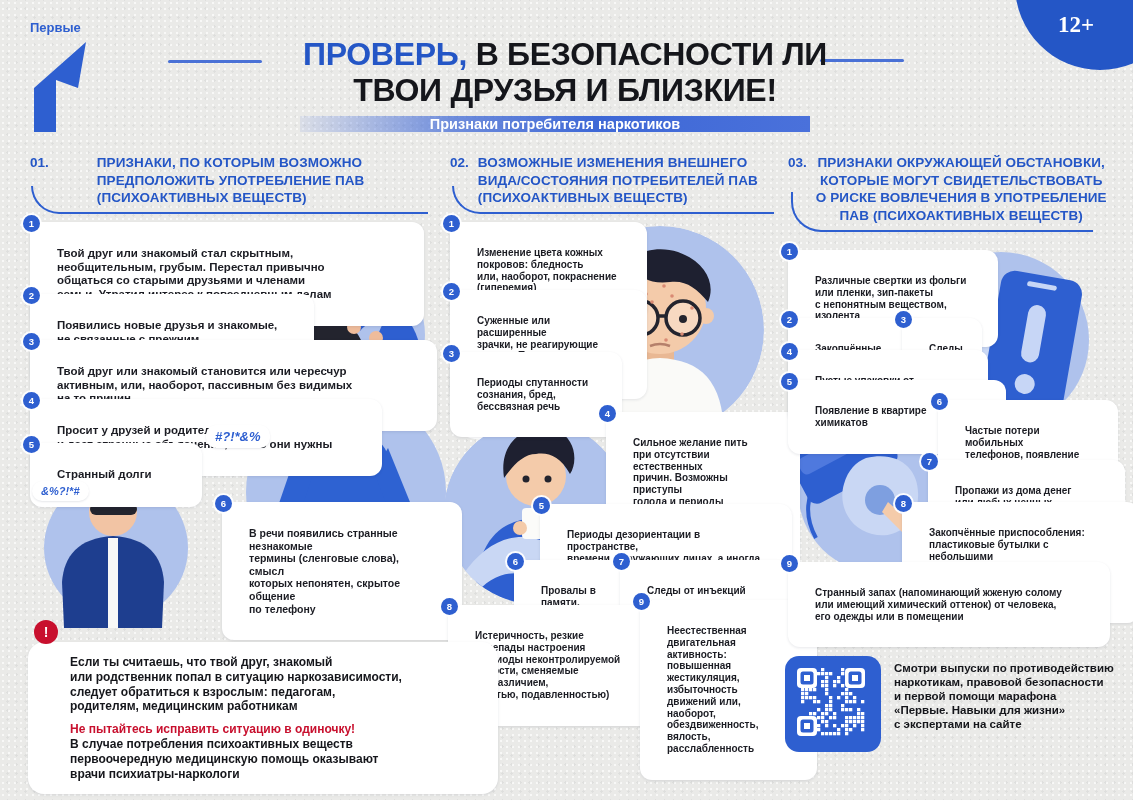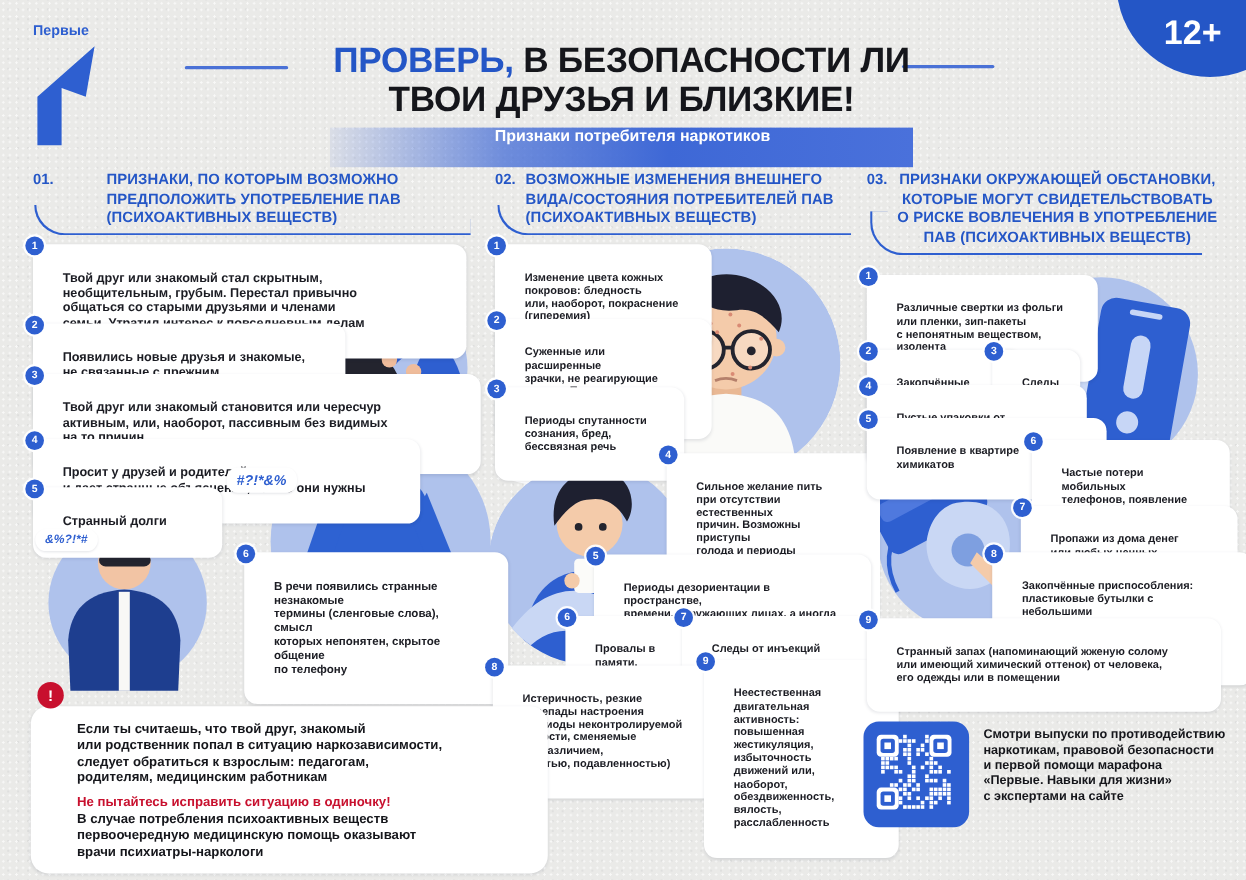--- a/index.html
+++ b/index.html
@@ -14,25 +14,25 @@
   .abs{position:absolute;}
   
   .logo-text{left:30px;top:20px;font-size:13px;font-weight:bold;color:#2E5FD0;}
   .logo-arrow{left:22px;top:36px;}
   .main-title{left:240px;top:36px;width:650px;text-align:center;font-weight:bold;
     font-size:32px;line-height:36px;color:#15161B;letter-spacing:-.3px;z-index:2;}
   .main-title .accent{color:#2456C6;}
   .dash{height:3px;background:#4A71D6;border-radius:2px;z-index:1;}
   .dash-l{left:168px;top:60px;width:94px;}
   .dash-r{left:820px;top:59px;width:84px;}
-  .banner{left:300px;top:116px;width:510px;height:36px;display:flex;align-items:flex-start;justify-content:center;
+  .banner{left:300px;top:116px;width:510px;height:16px;display:flex;align-items:flex-start;justify-content:center;
     color:#fff;font-weight:bold;font-size:14.5px;
-    background:linear-gradient(90deg,rgba(78,112,214,.10) 0%,rgba(62,104,214,.72) 30%,#3E68D6 58%,#4A71DB 100%);padding-left:20px;}
+    background:linear-gradient(90deg,rgba(78,112,214,.10) 0%,rgba(62,104,214,.72) 30%,#3E68D6 58%,#4A71DB 100%);}
   .age-badge-circle{left:1015px;top:-100px;width:170px;height:170px;border-radius:50%;background:#2456C6;z-index:3;}
-  .age-badge-text{left:1058px;top:12px;color:#fff;font-weight:bold;font-size:31px;z-index:4;}
+  .age-badge-text{left:1058px;top:12px;color:#fff;font-weight:bold;font-size:23px;z-index:4;font-family:Liberation Serif, serif;}
   
   .col-heading{display:flex;gap:9px;z-index:2;color:#2456C6;font-weight:bold;font-size:13.5px;line-height:17.5px;}
   .col-heading .htext{white-space:pre-line;letter-spacing:.1px;}
   .h1{left:30px;top:154px;width:410px;gap:48px;}
   .h2{left:450px;top:154px;width:330px;}
   .h3{left:788px;top:154px;width:330px;font-size:13.5px;text-align:center;}
   .curve{border-left:2px solid #2E5FD0;border-bottom:2px solid #2E5FD0;border-bottom-left-radius:30px;z-index:1;}
   .cv1{left:31px;top:186px;width:395px;height:26px;}
   .cv2{left:452px;top:186px;width:320px;height:26px;}
   .cv3{left:791px;top:192px;width:300px;height:38px;}

